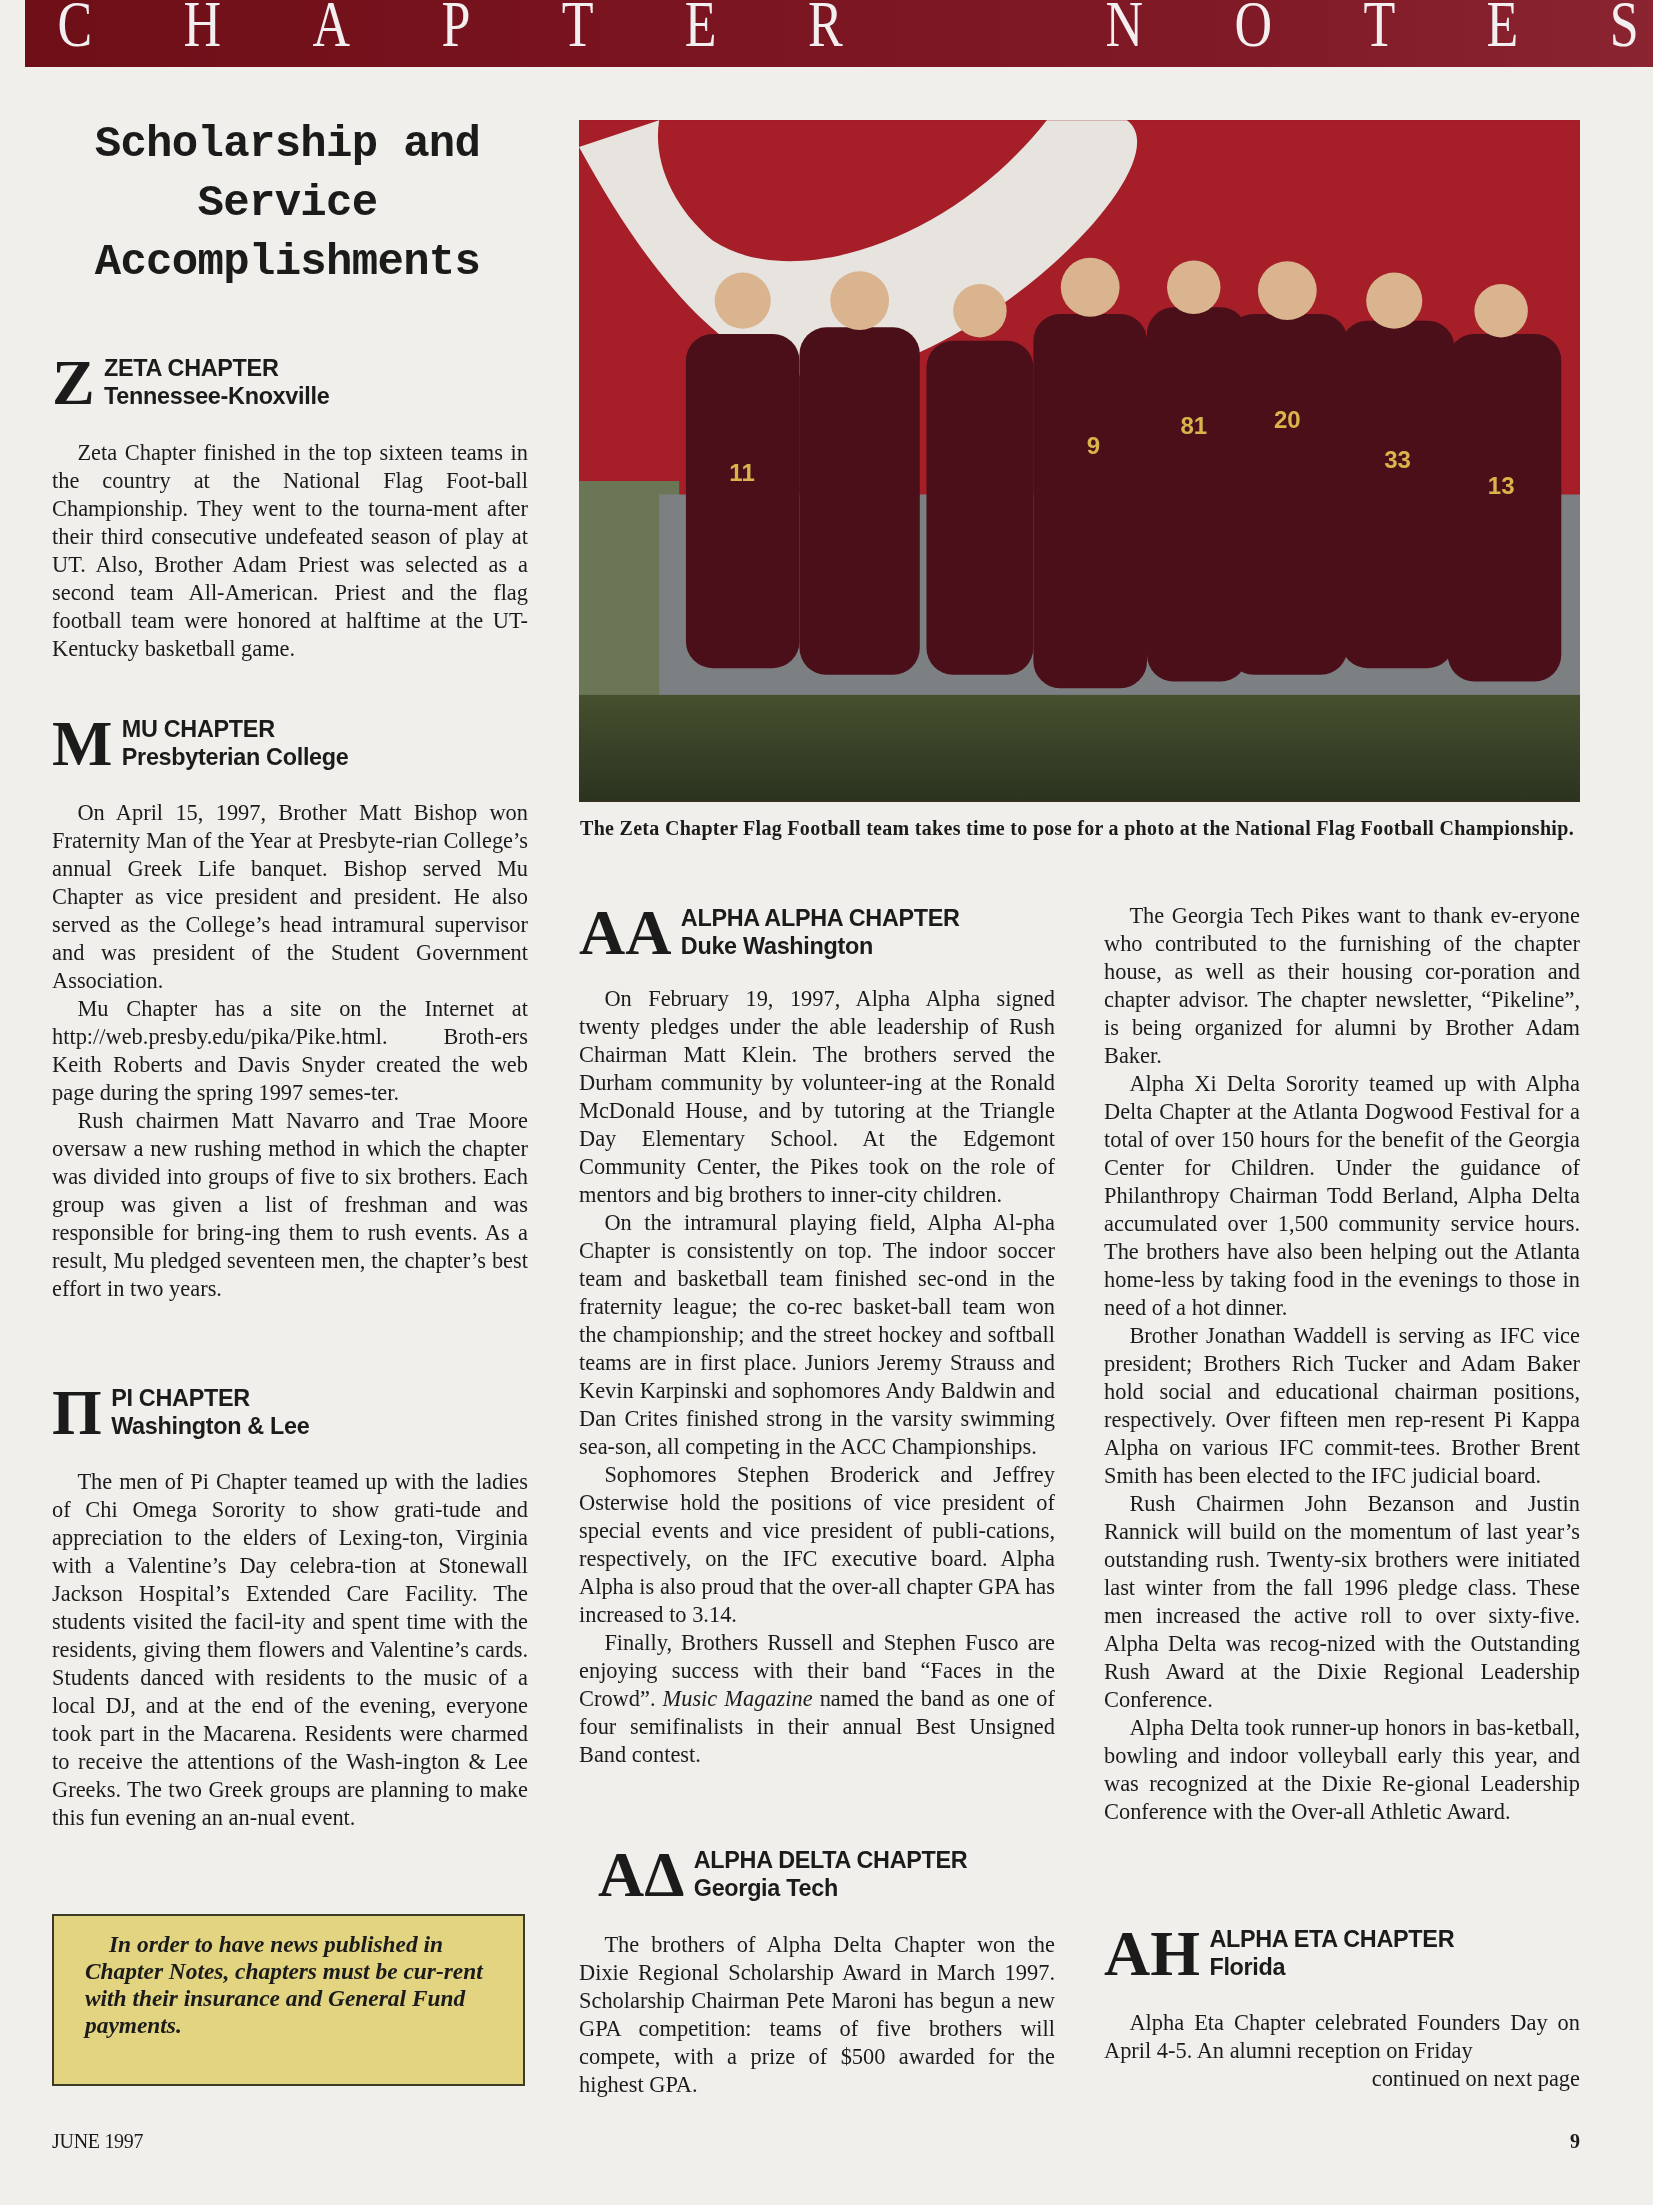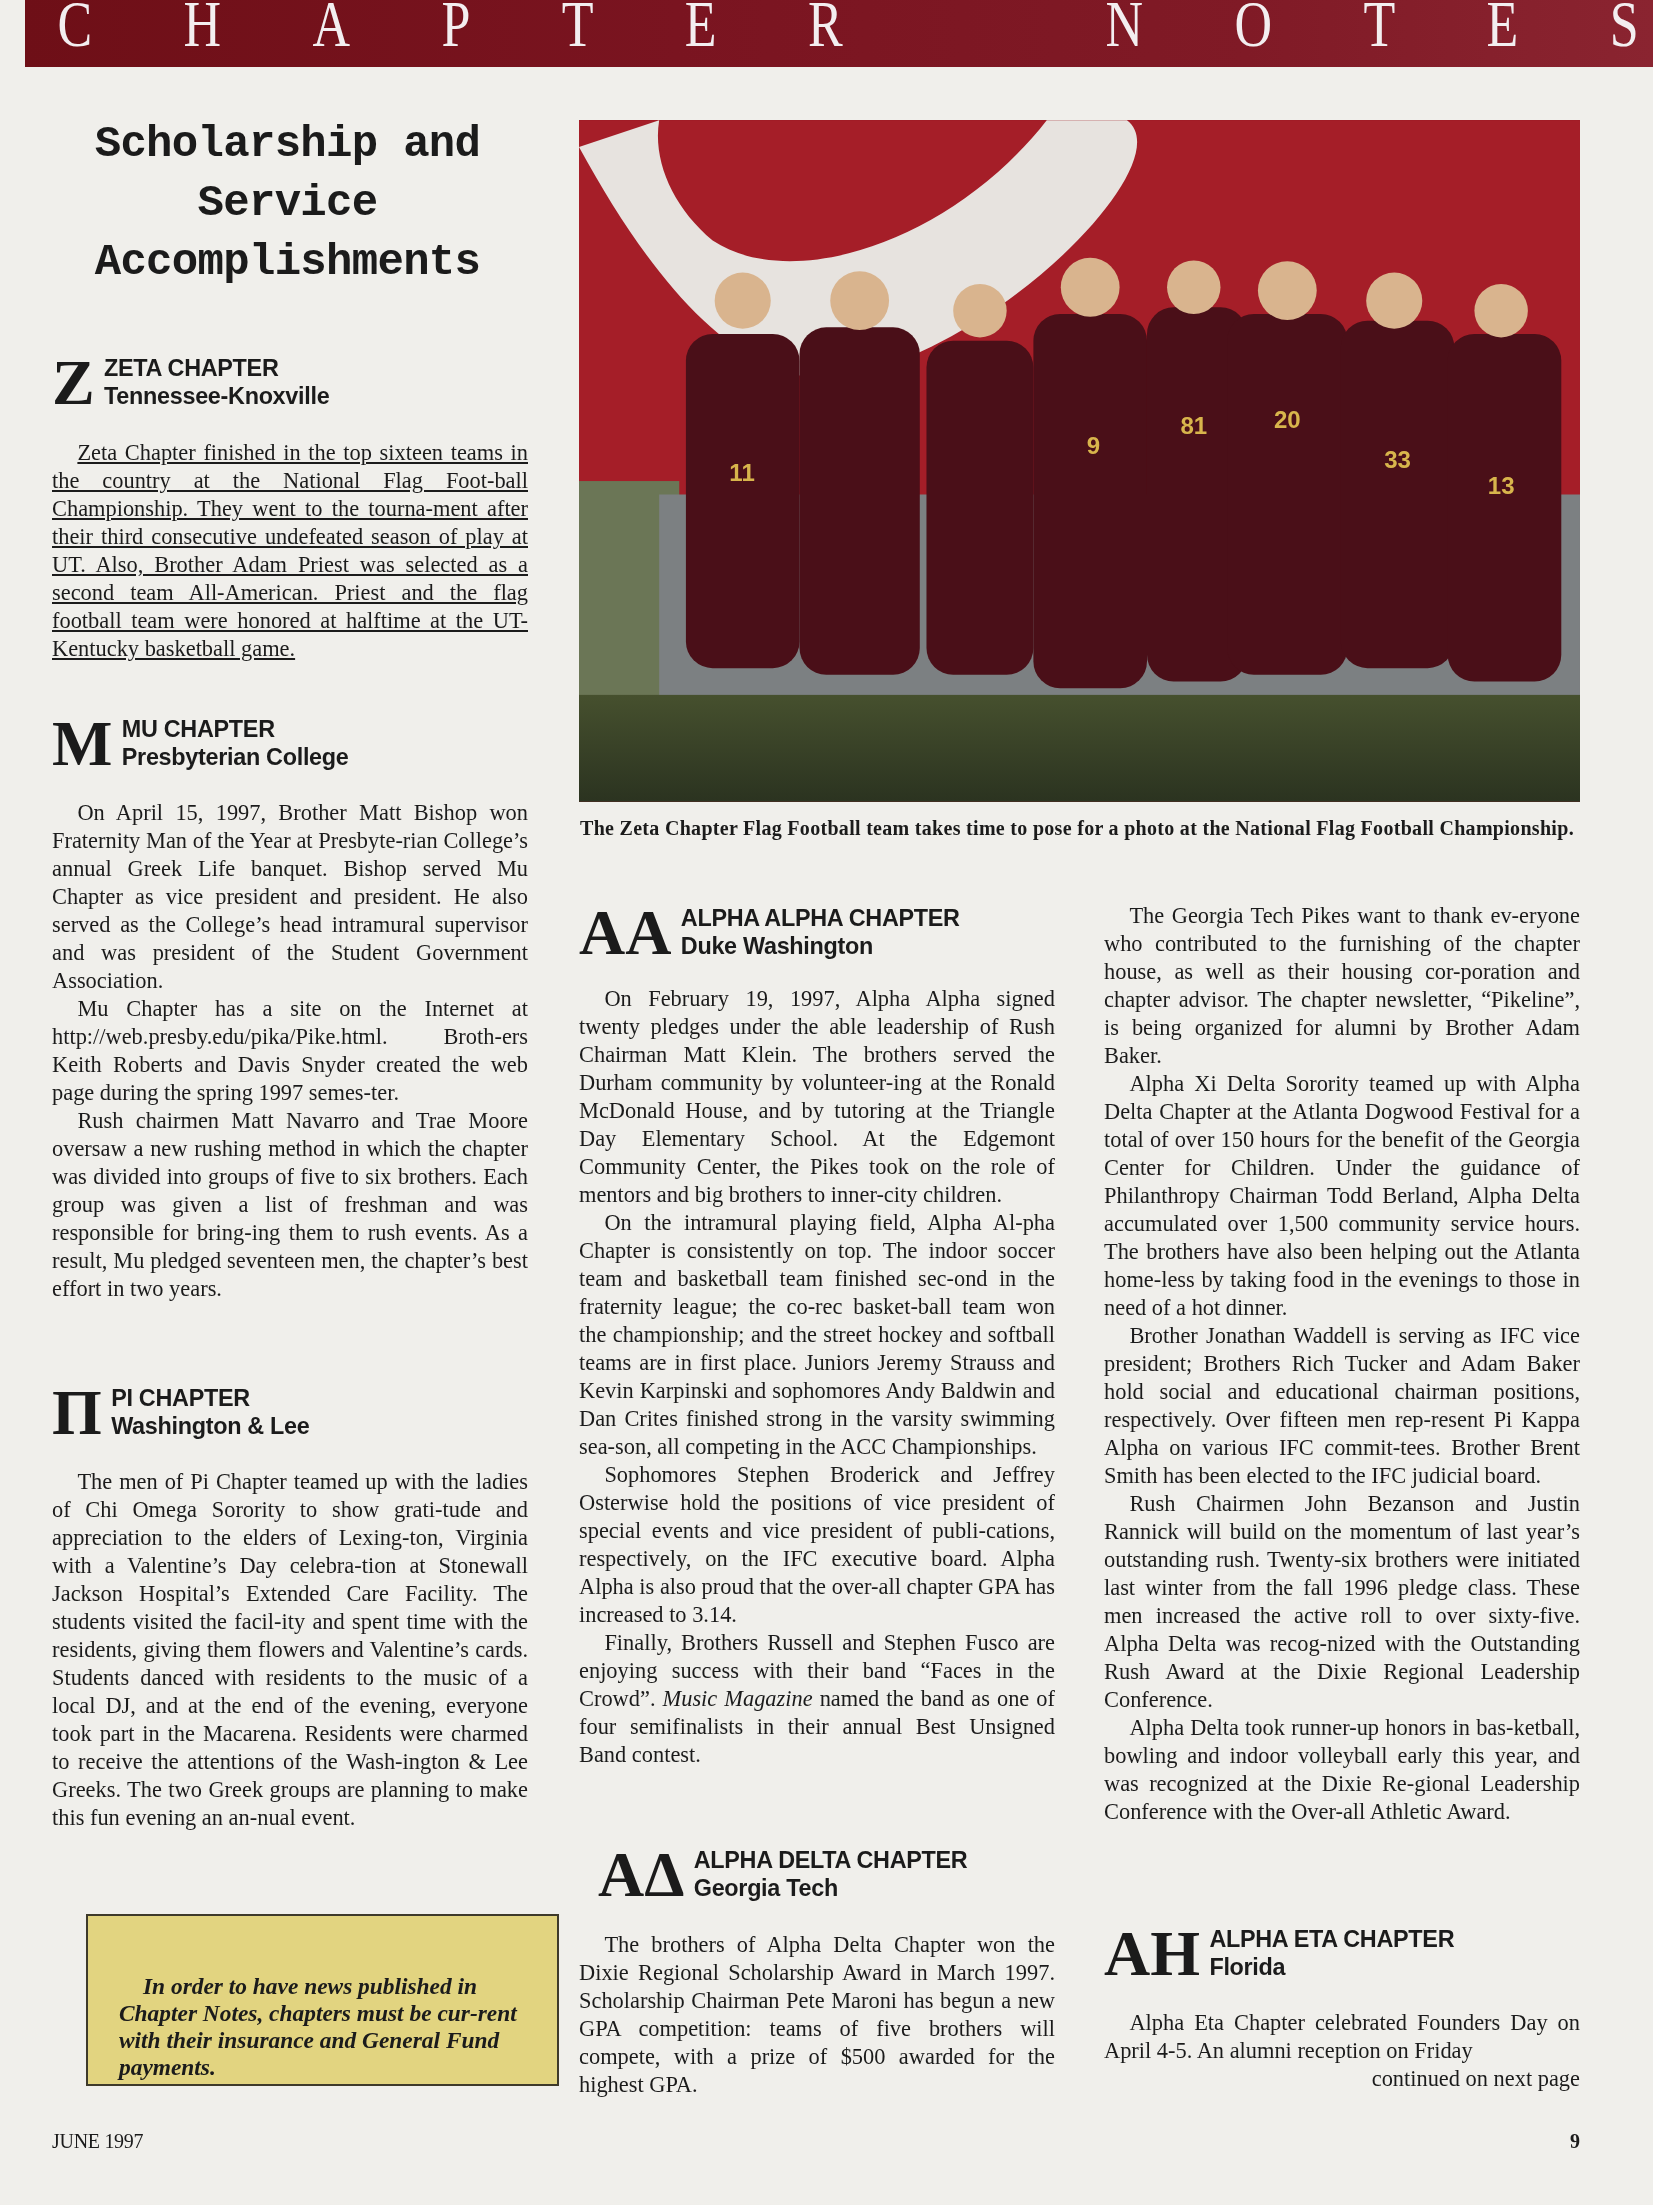--- a/index.html
+++ b/index.html
@@ -45,22 +45,22 @@
     position: absolute; left: 579px; top: 120px; width: 1001px; height: 682px;
     overflow: hidden; background: #7b1d24;
   }
   .caption {
     position: absolute; left: 580px; top: 814px; width: 1001px;
     font-weight: bold; font-size: 20px; line-height: 28px; letter-spacing: 0.3px;
   }
   .notice {
     position: absolute; left: 52px; top: 1914px; width: 473px; height: 172px;
     background: #e2d480; border: 2px solid #3e3a2a; box-sizing: border-box;
-    padding: 57px 31px 0 31px;
-    font-weight: bold; font-style: italic; font-size: 23.4px; line-height: 27px; margin-left: 34px;
+    padding: 15px 31px 0 31px;
+    font-weight: bold; font-style: italic; font-size: 23.4px; line-height: 27px;
   }
   .notice p { margin: 0; text-indent: 24px; }
   .footer-left { position: absolute; left: 52px; top: 2130px; font-size: 20px; letter-spacing: -0.3px; }
   .footer-right { position: absolute; left: 1570px; top: 2130px; font-size: 20px; font-weight: bold; }
   .cont { text-align: right; }
 </style>
 </head>
 <body>
 
 <div class="banner">
@@ -84,21 +84,21 @@
   <div>Accomplishments</div>
 </div>
 
 <div class="chap-head" style="left:52px; top:354px;">
   <div class="glyph">Z</div>
   <div class="names">
     <div>ZETA CHAPTER</div>
     <div>Tennessee-Knoxville</div>
   </div>
 </div>
-<div class="col" style="left:52px; top:439px; width:476px;text-decoration:underline;">
+<div class="col" style="left:52px; top:439px; width:476px;">
   <p>Zeta Chapter finished in the top sixteen teams in the country at the National Flag Foot-ball Championship. They went to the tourna-ment after their third consecutive undefeated season of play at UT. Also, Brother Adam Priest was selected as a second team All-American. Priest and the flag football team were honored at halftime at the UT-Kentucky basketball game.</p>
 </div>
 
 <div class="chap-head" style="left:52px; top:715px;">
   <div class="glyph">M</div>
   <div class="names">
     <div>MU CHAPTER</div>
     <div>Presbyterian College</div>
   </div>
 </div>

